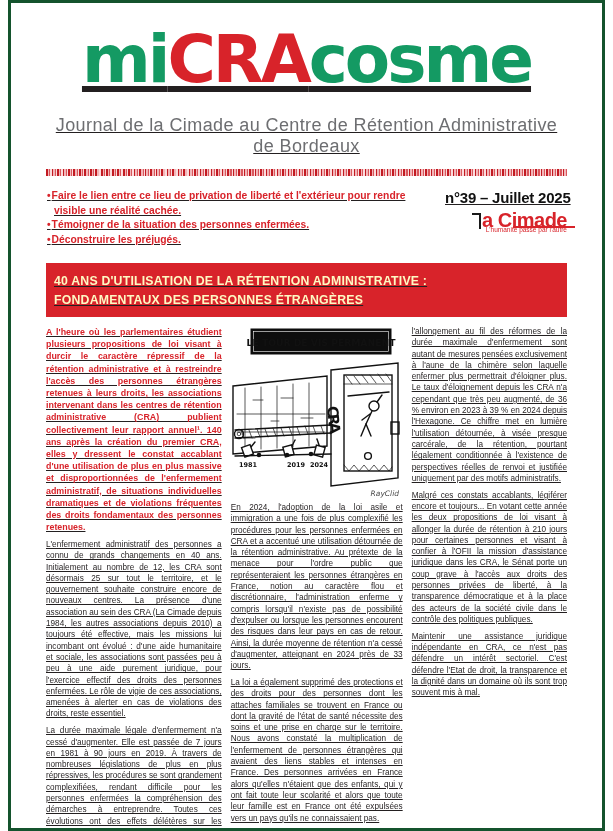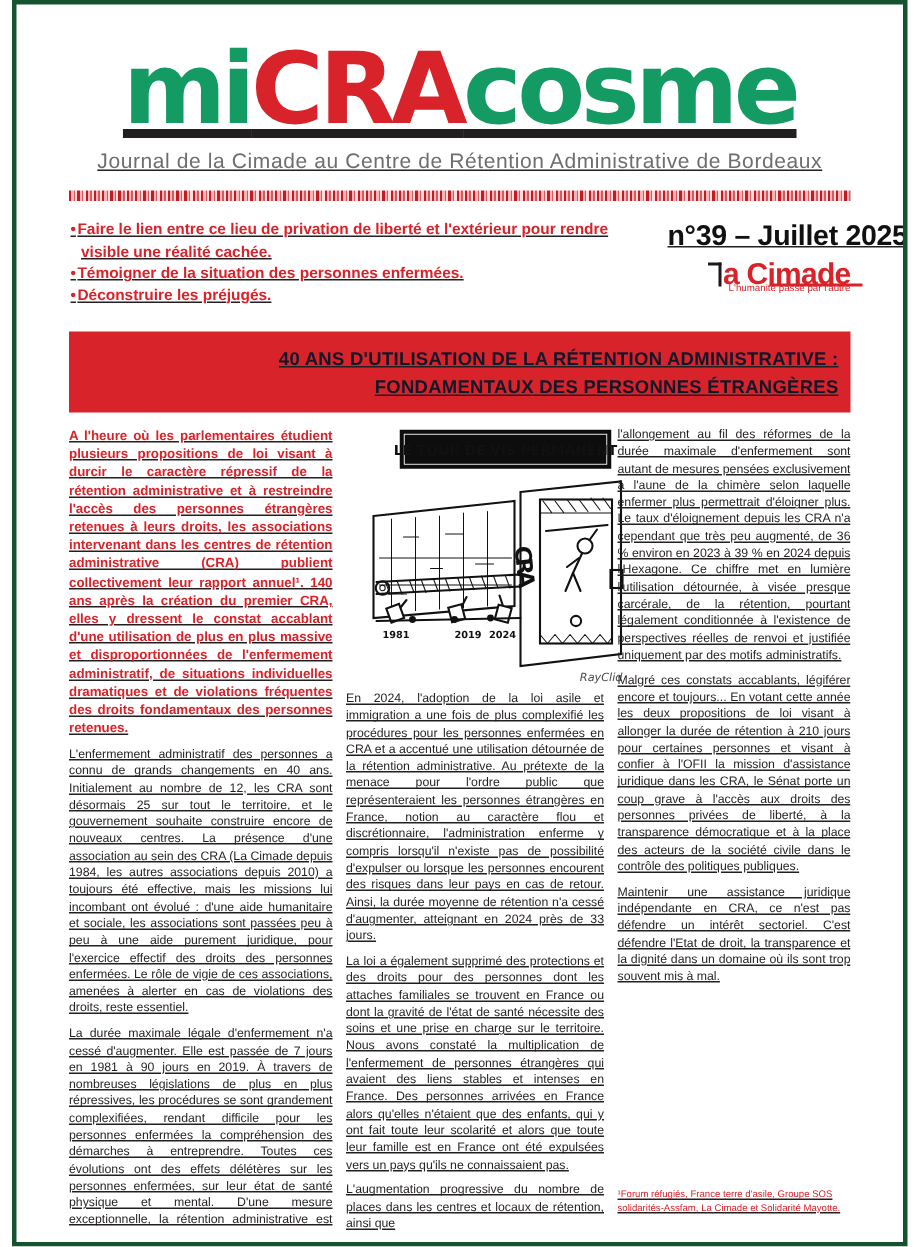--- a/index.html
+++ b/index.html
@@ -20,71 +20,71 @@
   
   .masthead{padding-top:22px;text-align:center;}
   .masthead h1{
     font-family:"DejaVu Sans", sans-serif;
     font-size:66px;line-height:70px;font-weight:bold;letter-spacing:-3px;
     white-space:nowrap;
   }
   .t-green{color:var(--green);}
   .t-red{color:var(--red);}
   .subtitle{
-    margin-top:4px;color:var(--gray);font-size:14px;letter-spacing:.4px;
+    margin-top:20px;color:var(--gray);font-size:18px;letter-spacing:.4px;
     font-weight:400;
   }
   
   .rule-stripes{
     height:7px;margin-top:12px;
     background:repeating-linear-gradient(90deg,
       #c21b22 0px,#c21b22 1.5px,
       #f2b6b9 1.5px,#f2b6b9 3px,
       #d9575d 3px,#d9575d 4px,
       #fbdcdd 4px,#fbdcdd 5.5px);
   }
   
   .infobar{display:flex;justify-content:space-between;margin-top:13px;height:66px;}
   .missions{list-style:none;max-width:420px;}
   .missions li{
     color:var(--red);font-size:10.3px;font-weight:bold;line-height:14.5px;
     padding-left:8px;text-indent:-7px;
   }
   .missions li::before{content:"•";margin-right:1px;}
   .issue-block{text-align:right;width:150px;position:relative;}
-  .issue-date{font-size:19px;font-weight:bold;color:#111;letter-spacing:-0.2px;white-space:nowrap;margin-left:28px;}
+  .issue-date{font-size:15px;font-weight:bold;color:#111;letter-spacing:-0.2px;white-space:nowrap;margin-left:28px;}
   .cimade{position:relative;display:inline-block;margin-top:3px;padding-bottom:9px;}
   .cimade-mark{
     display:inline-block;width:9px;height:16px;vertical-align:-2px;
     border-top:2.5px solid #1a1a1a;border-right:2.5px solid #1a1a1a;
     margin-right:1px;
   }
   .cimade-name{color:var(--red);font-size:20px;font-weight:bold;letter-spacing:-0.5px;}
   .cimade-underline{position:absolute;right:-8px;bottom:14px;width:62px;height:2px;background:var(--red);}
   .cimade-tagline{display:block;color:var(--red);font-size:6.5px;text-align:right;margin-top:-6px;}
   
   .banner{
-    margin-top:8px;background:var(--red);color:#0f172a;text-align:right;
+    margin-top:8px;background:var(--red);color:#fef9c3;text-align:left;
     padding:9px 8px 8px;
   }
   .banner div{font-size:12.3px;font-weight:bold;line-height:18.5px;letter-spacing:.2px;}
   
   .columns{display:flex;gap:9px;margin-top:9px;height:536px;overflow:hidden;}
   .col{font-size:8.2px;line-height:11.3px;text-align:justify;color:var(--ink);}
   .col-1{width:190px;}
   .col-2{width:172px;}
   .col-3{width:168px;display:flex;flex-direction:column;}
   .col p{margin-bottom:5.5px;}
   .lead{color:var(--red);font-weight:bold;font-size:8.9px;line-height:12.2px;}
   .footnote{
     margin-top:auto;color:var(--red);font-size:6.4px;line-height:8.5px;
     text-align:left;margin-bottom:10px;
   }
   
-  .cartoon{width:172px;height:172px;margin-bottom:4px;margin-left:16px;}
+  .cartoon{width:172px;height:172px;margin-bottom:4px;}
   .cartoon svg{width:100%;height:100%;}
   .sketch{stroke:#111;fill:none;stroke-width:1.4;stroke-linecap:round;}
   .sketch-thin{stroke:#111;fill:none;stroke-width:.7;stroke-linecap:round;}
   .hand{font-family:"DejaVu Sans", sans-serif;font-weight:bold;fill:#111;}
 </style>
 </head>
 <body>
 
 <div class="page">
 

